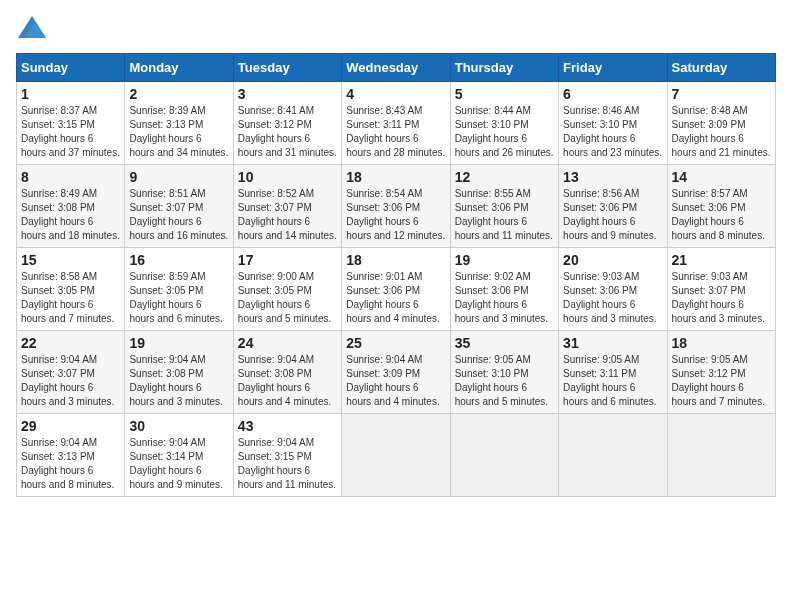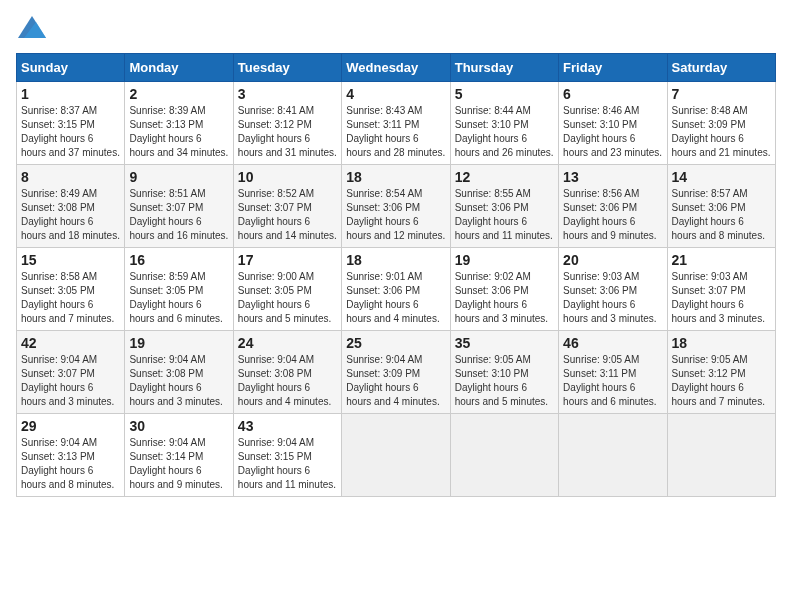--- a/index.html
+++ b/index.html
@@ -293,21 +293,21 @@
         <span class="day-number">21</span>
         <div class="day-info">
           Sunrise: 9:03 AM<br>
           Sunset: 3:07 PM<br>
           Daylight hours 6 hours and 3 minutes.
         </div>
       </td>
       </tr>
       <tr>
         <td>
-        <span class="day-number">42</span>
+        <span class="day-number">22</span>
         <div class="day-info">
           Sunrise: 9:04 AM<br>
           Sunset: 3:07 PM<br>
           Daylight hours 6 hours and 3 minutes.
         </div>
       </td>
         <td>
         <span class="day-number">19</span>
         <div class="day-info">
           Sunrise: 9:04 AM<br>
@@ -333,21 +333,21 @@
       </td>
         <td>
         <span class="day-number">35</span>
         <div class="day-info">
           Sunrise: 9:05 AM<br>
           Sunset: 3:10 PM<br>
           Daylight hours 6 hours and 5 minutes.
         </div>
       </td>
         <td>
-        <span class="day-number">46</span>
+        <span class="day-number">31</span>
         <div class="day-info">
           Sunrise: 9:05 AM<br>
           Sunset: 3:11 PM<br>
           Daylight hours 6 hours and 6 minutes.
         </div>
       </td>
         <td>
         <span class="day-number">18</span>
         <div class="day-info">
           Sunrise: 9:05 AM<br>

